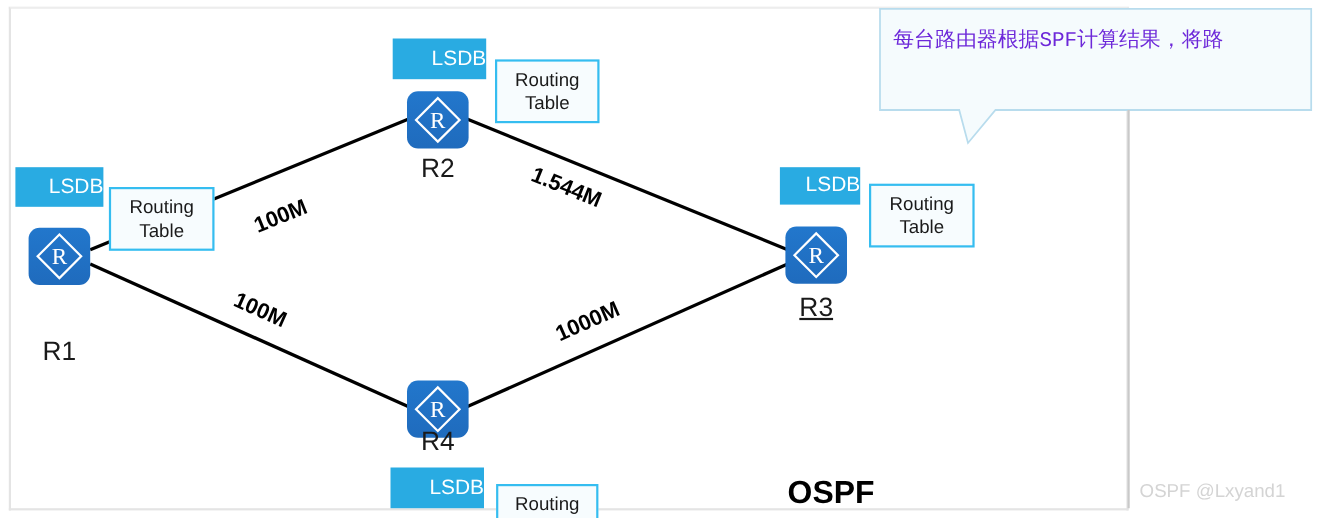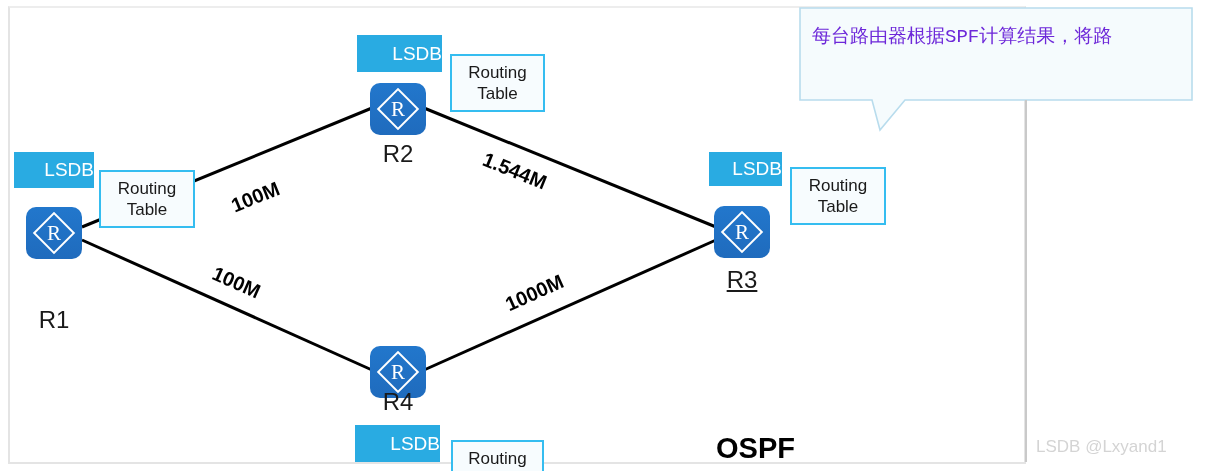--- a/index.html
+++ b/index.html
@@ -244,15 +244,15 @@
   <div class="bw" style="left:502px; top:295px; transform: rotate(-24deg);">
     <span>1000M</span>
   </div>
 
   <div class="callout-text">
     <div>每台路由器根据SPF计算结果，将路</div>
   </div>
 
   <div class="ospf">OSPF</div>
 
-  <div class="watermark">LSDB @Lxyand1</div>
+  <div class="watermark">OSPF @Lxyand1</div>
 
 </div>
 
 </body></html>

